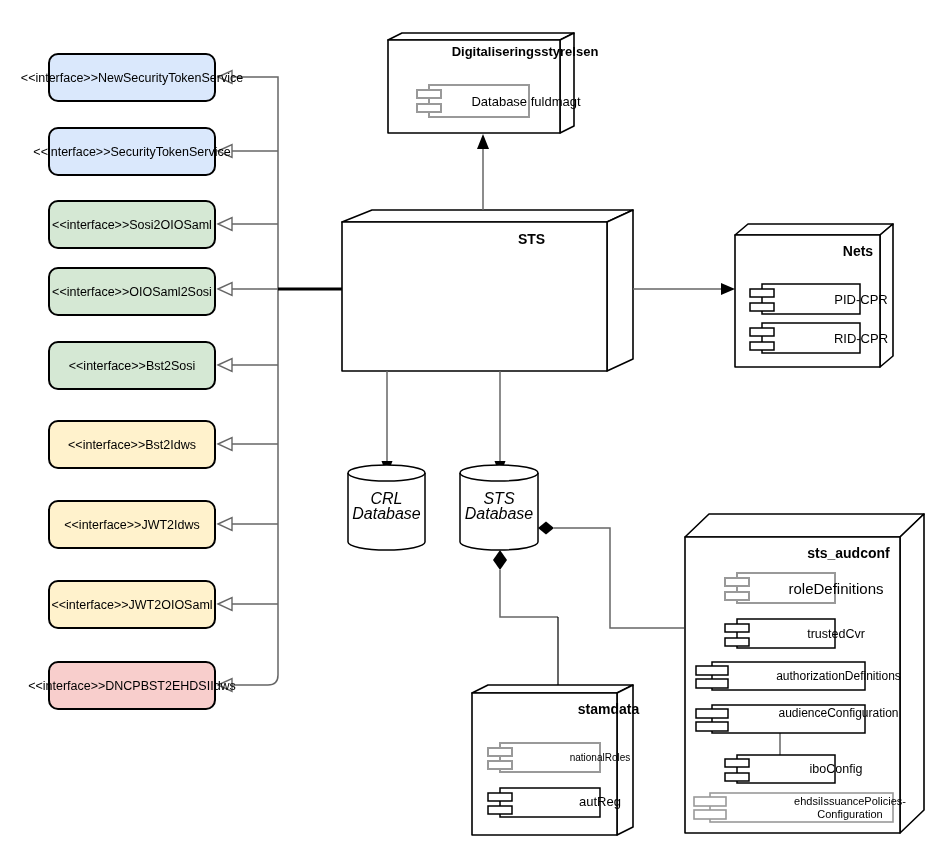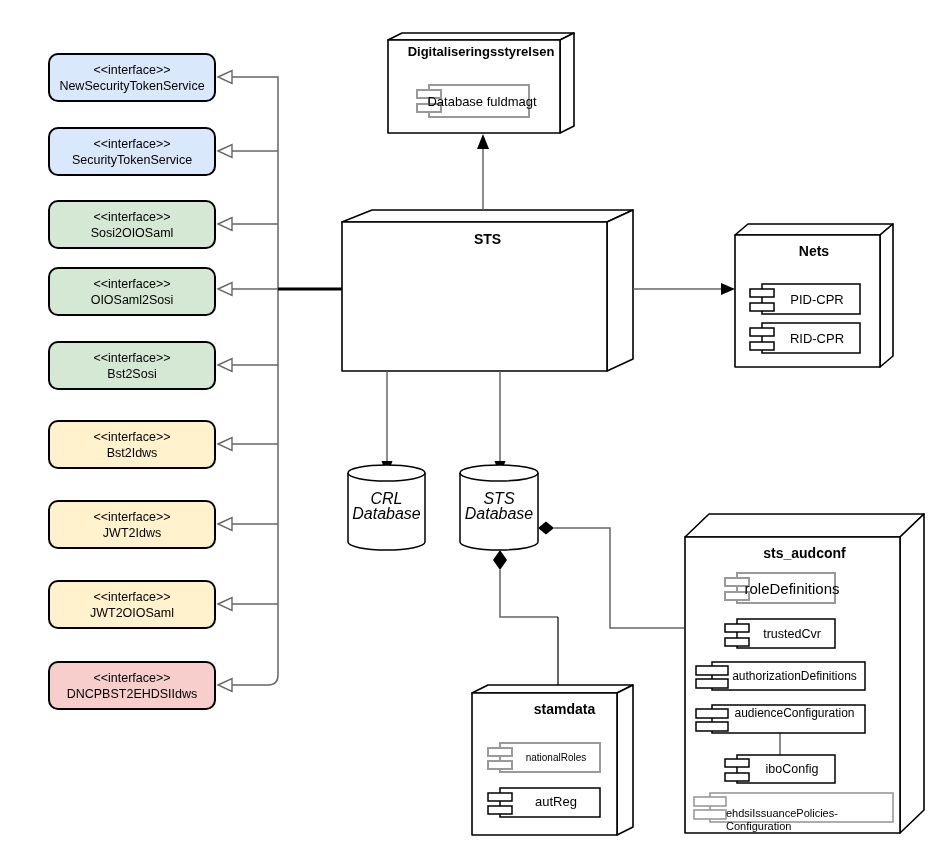--- a/index.html
+++ b/index.html
@@ -4,33 +4,33 @@
 <style>
   html,body{margin:0;padding:0;background:#fff;}
   .canvas{
     position:relative;width:945px;height:853px;background:#ffffff;
     font-family:"Liberation Sans", sans-serif;color:#000;overflow:hidden;
   }
   .canvas svg{position:absolute;left:0;top:0;}
   .iface{
     position:absolute;left:48px;width:168px;height:49px;box-sizing:border-box;
     border:2px solid #000;border-radius:10px;
-    display:flex;flex-direction:column;align-items:center;justify-content:center;
+    display:flex;align-items:center;justify-content:center;
     font-size:12.5px;line-height:16px;text-align:center;
   }
   .c-blue{background:#dae8fc}
   .c-green{background:#d5e8d4}
   .c-yellow{background:#fff2cc}
   .c-pink{background:#f8cecc}
   .lbl{position:absolute;display:flex;align-items:center;justify-content:center;
-       white-space:nowrap;}
+       text-align:center;white-space:nowrap;padding-left:44px;}
   .title{font-weight:bold;font-size:14px;}
   .clabel{font-size:13px;}
   .db-lbl{position:absolute;text-align:center;font-size:16px;line-height:15px;font-style:italic;}
-  .wrap{white-space:normal;line-height:13px;margin-top:12px;}
+  .wrap{white-space:normal;line-height:13px;}
 </style>
 </head>
 <body>
 
 <div class="canvas">
 
   <svg width="945" height="853" viewBox="0 0 945 853">
 
     <g stroke="#666666" stroke-width="1.5" fill="none">
       <path d="M232,77 H278 V675 Q278,685 268,685 H232"></path>

